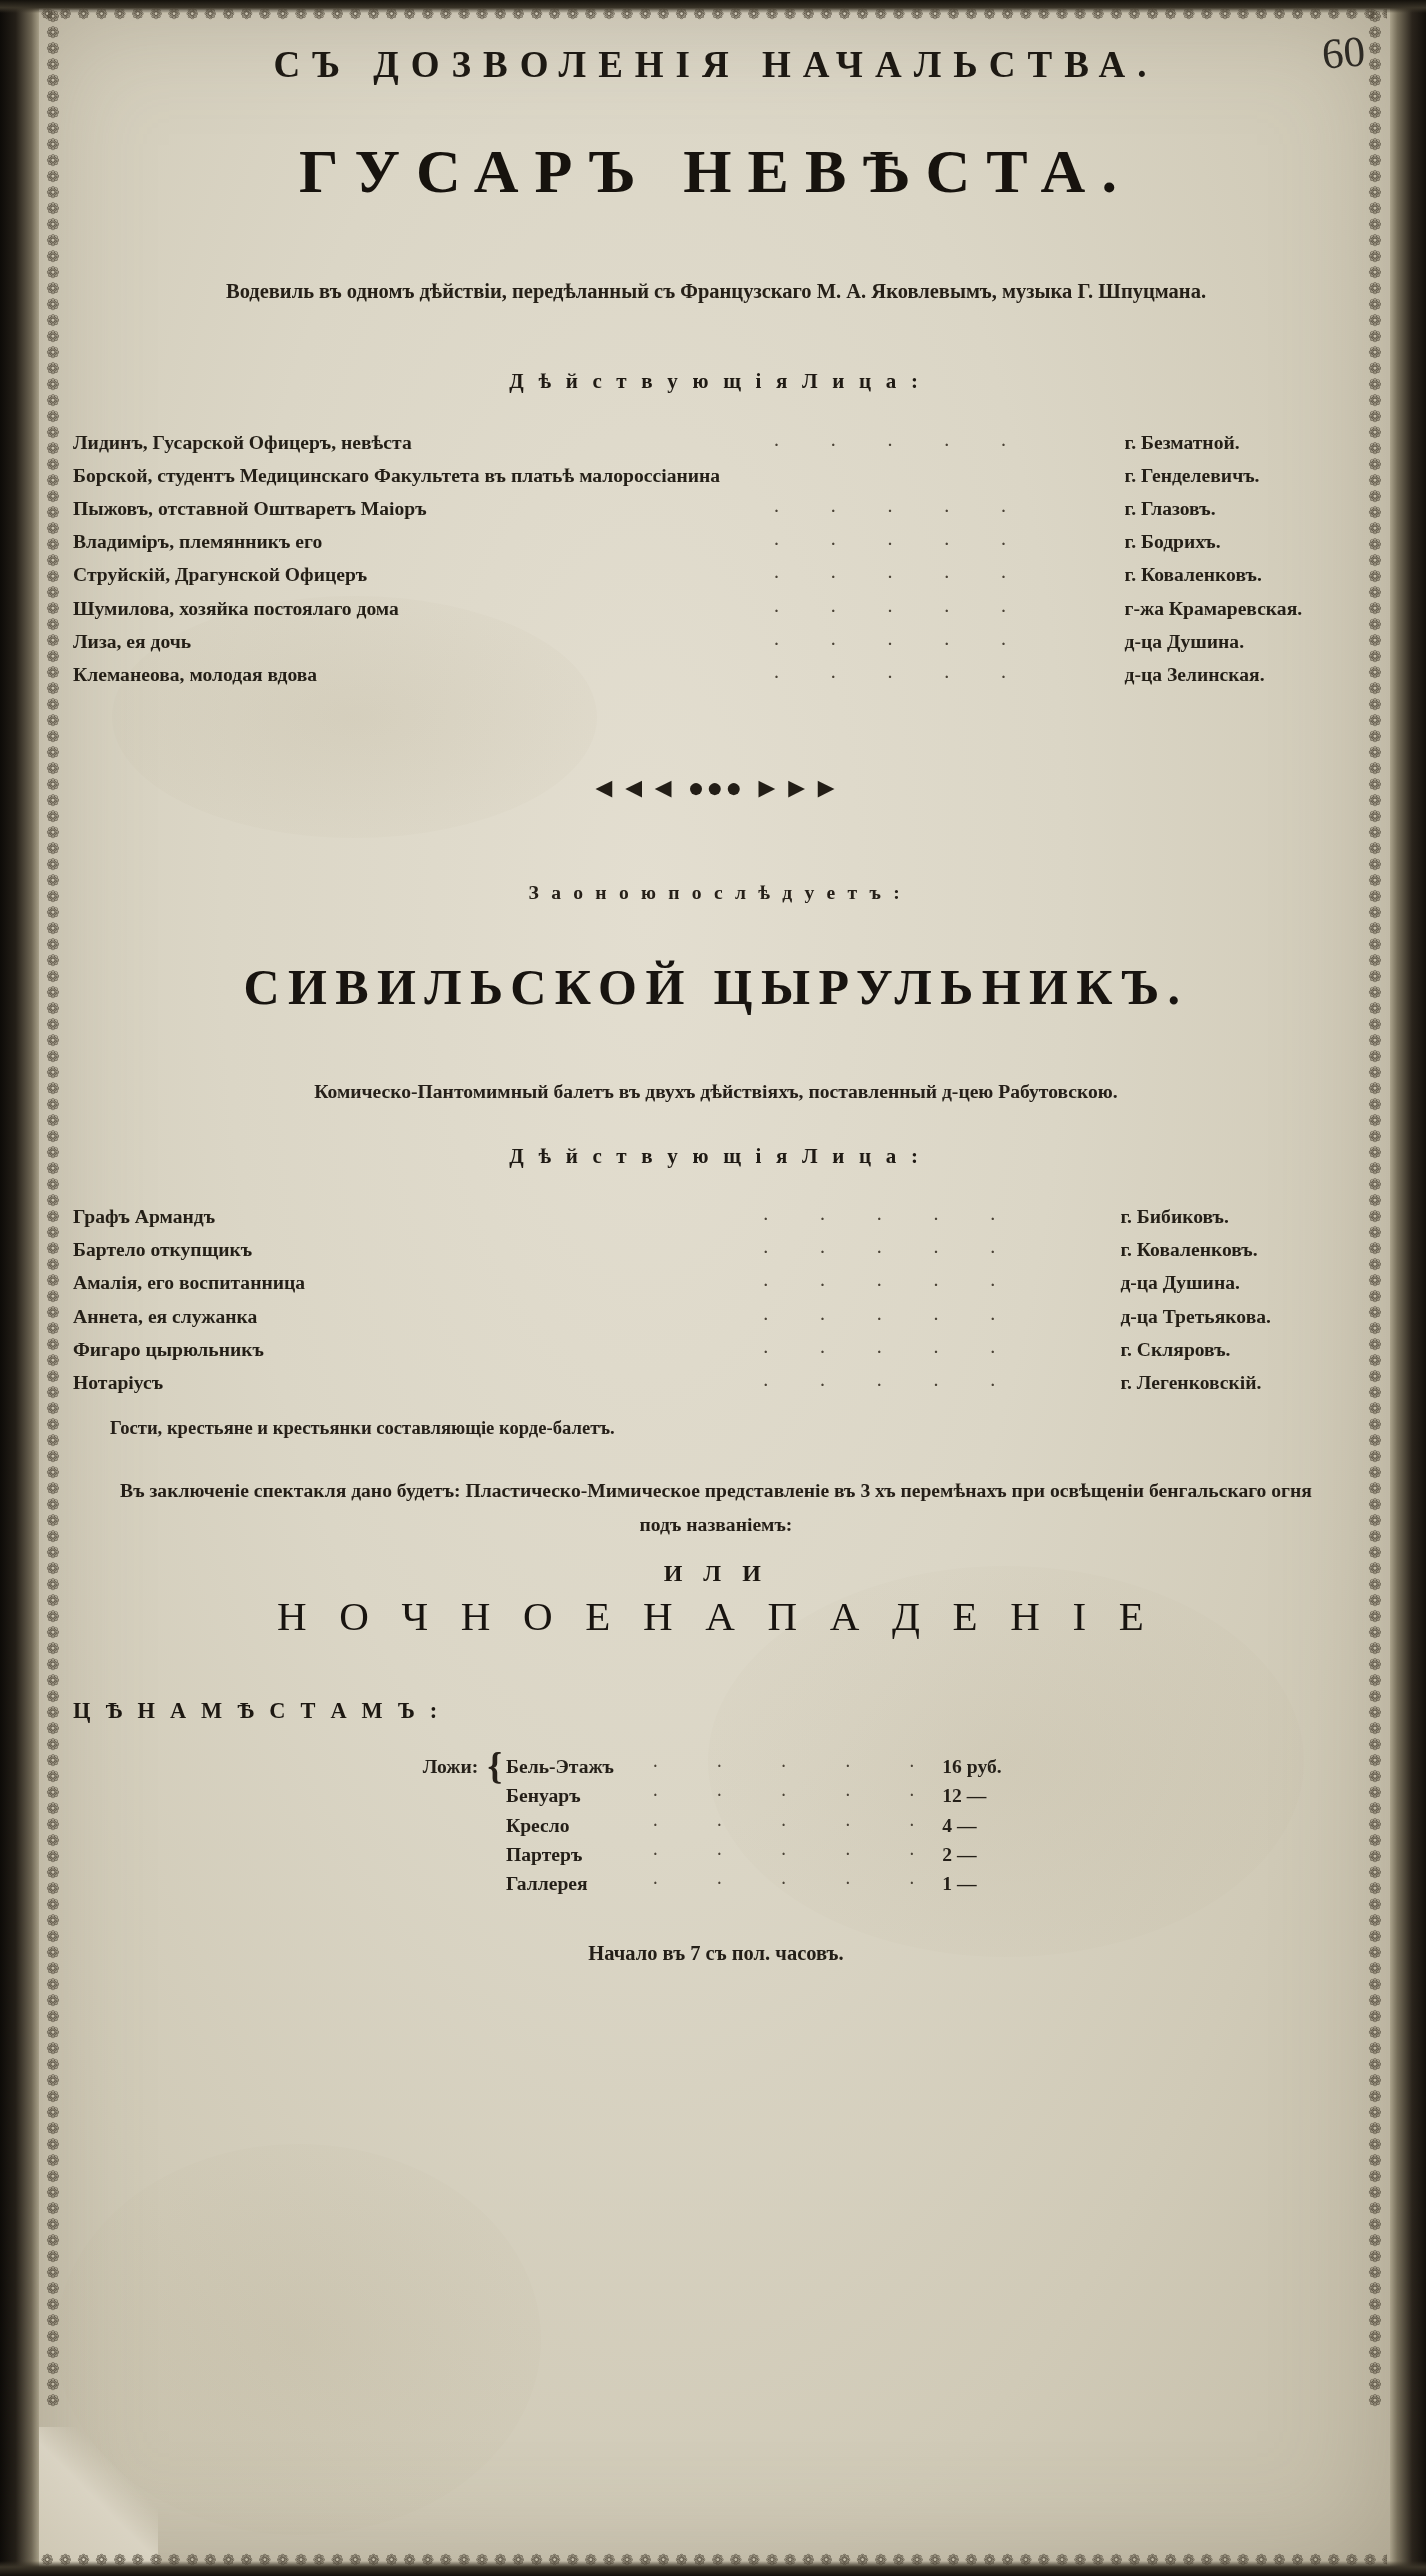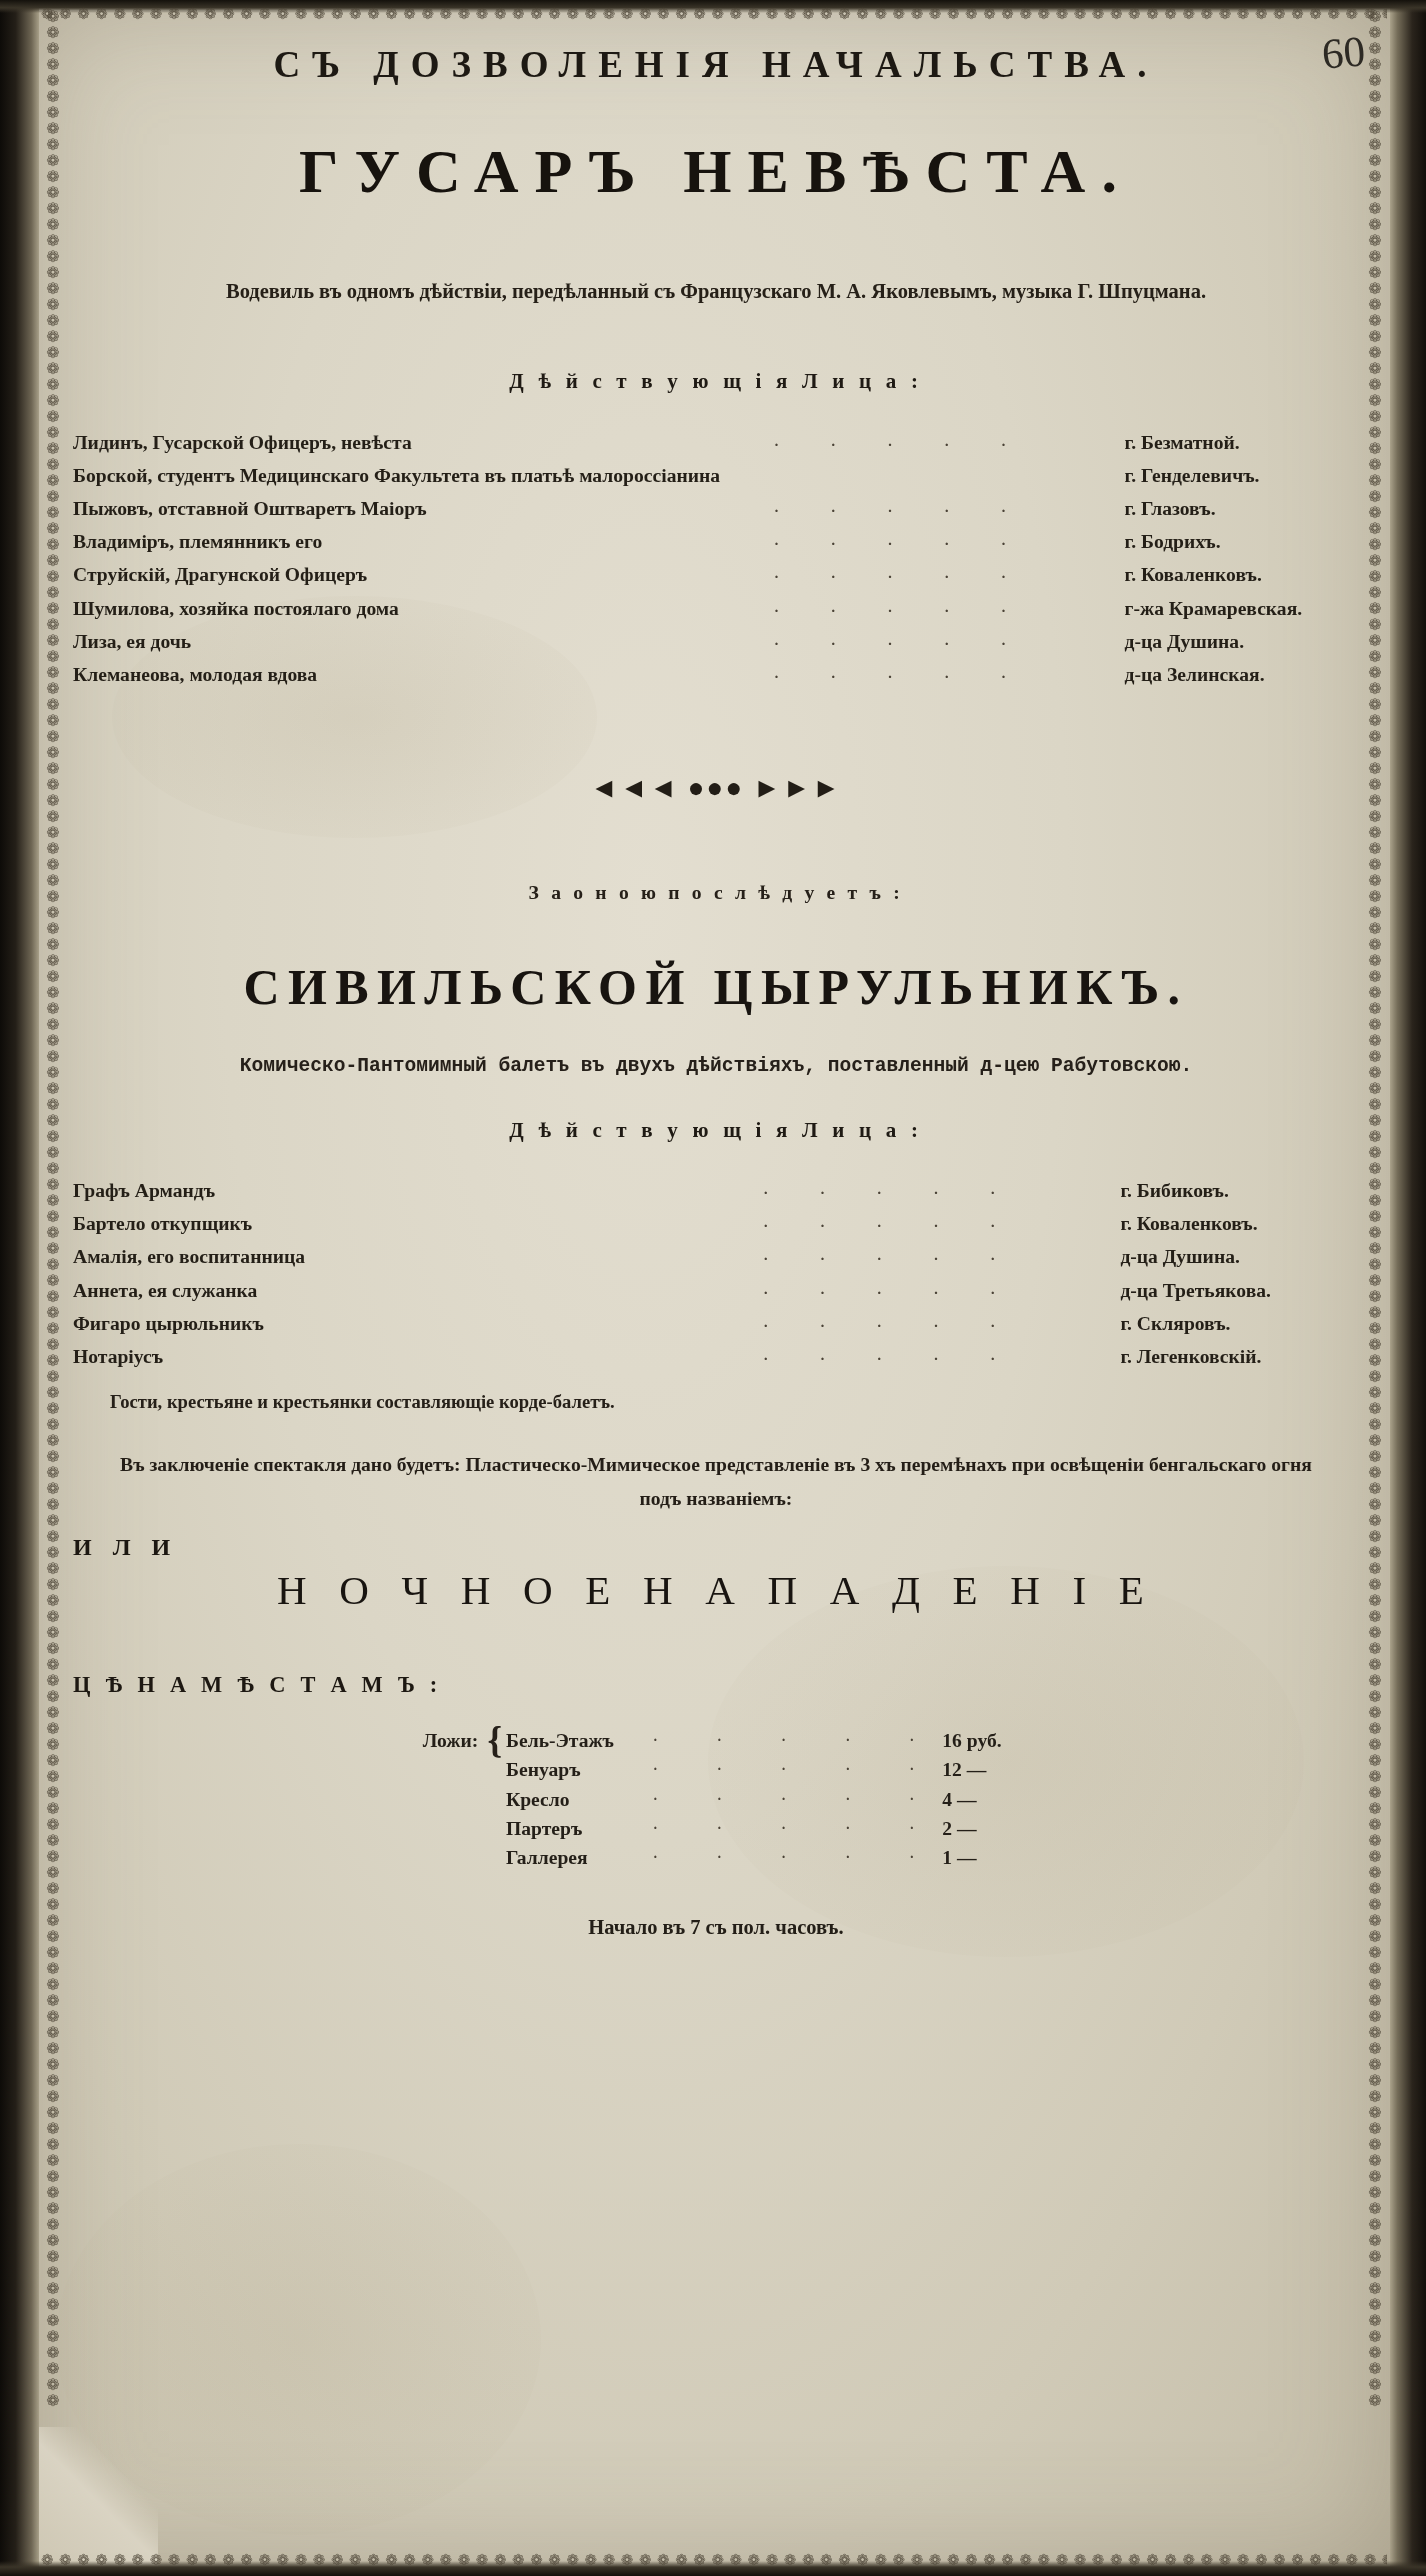--- a/index.html
+++ b/index.html
@@ -192,24 +192,23 @@
     text-align: center;
     font-size: 50px;
     letter-spacing: 8.4px;
     margin-top: 54px;
     font-weight: 700;
     color: #181410;
   }
   .ballet-desc {
     text-align: center;
     font-size: 19.6px;
-    margin-top: 39px;
+    margin-top: 65px;
     font-weight: 600;
     color: #26201a;
-    font-family: Liberation Mono, monospace;
   }
   .note-line {
     font-size: 18.6px;
     margin-top: 17px;
     color: #262019;
     font-weight: 600;
     padding-left: 37px;
   }
   .closing {
     font-size: 19.6px;
@@ -222,20 +221,21 @@
   }
   .title-final {
     text-align: center;
     font-size: 41px;
     letter-spacing: 13px;
     margin-top: 47px;
     font-weight: 700;
     color: #181410;
   }
   .ili {
+    text-align: center;
     font-size: 24px;
     letter-spacing: 7.5px;
     margin-top: 18.6px;
     font-weight: 700;
     color: #1c1711;
   }
   .title-final2 {
     text-align: center;
     font-size: 41px;
     letter-spacing: 11.2px;

